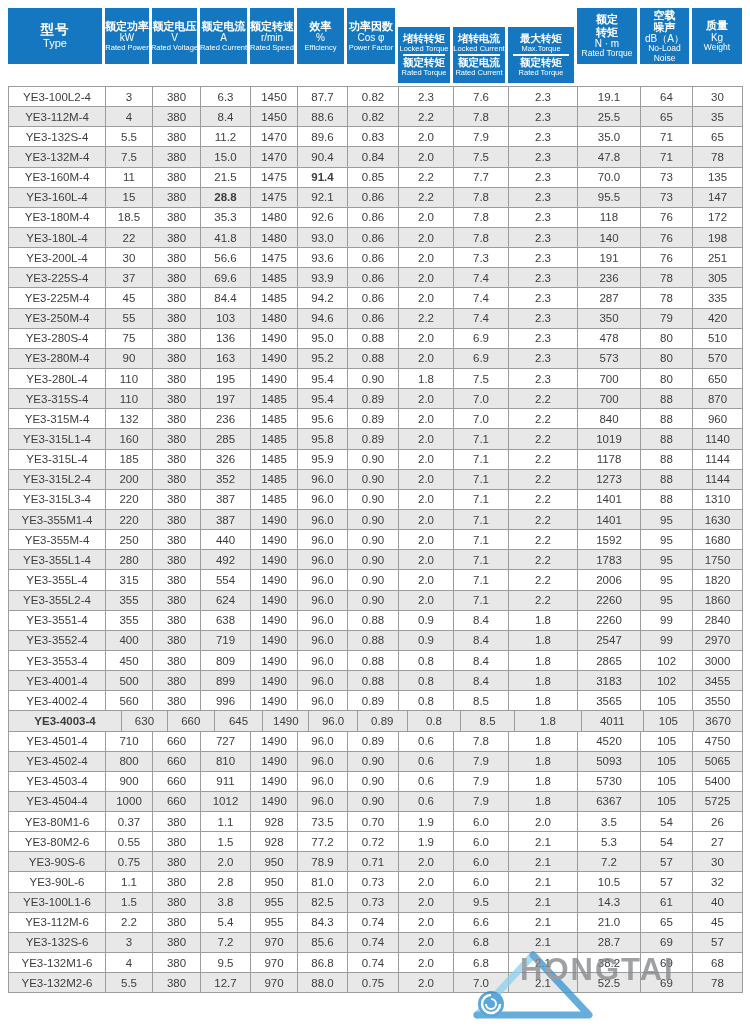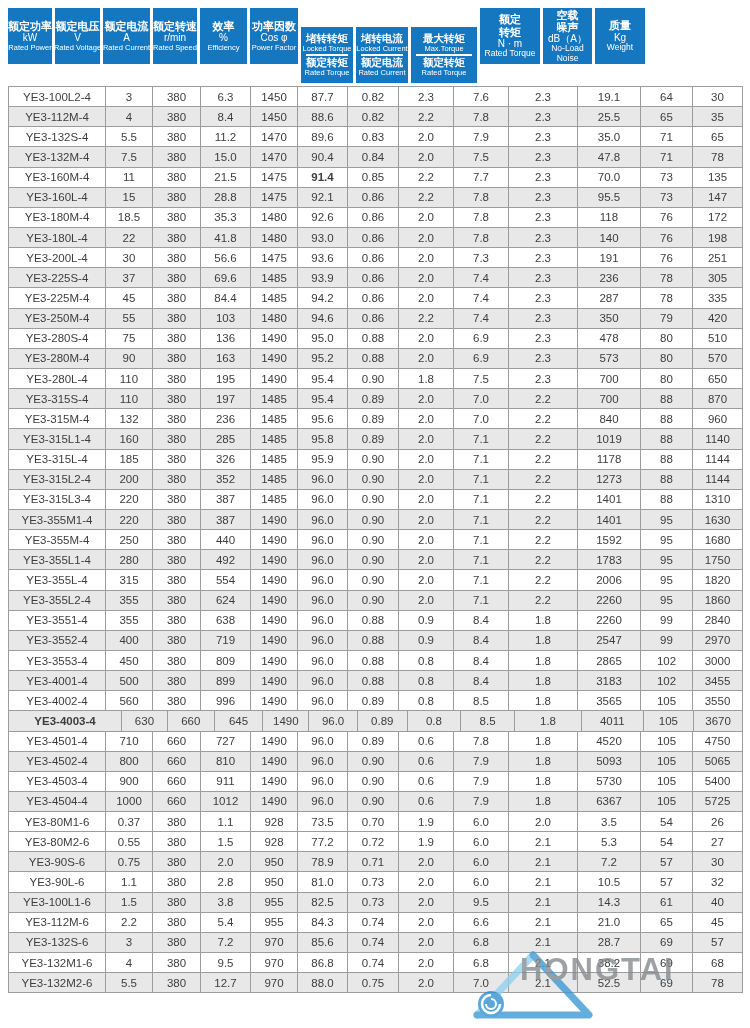--- a/index.html
+++ b/index.html
@@ -48,20 +48,24 @@
   .wm{position:absolute;left:468px;top:948px;width:270px;height:76px;opacity:.78;pointer-events:none;}
   .wm-logo{position:absolute;left:0;top:0;}
   .wm-en{position:absolute;left:52px;top:4px;font-size:31px;font-weight:bold;color:#85898d;letter-spacing:2px;white-space:nowrap;}
   .wm-zh{position:absolute;left:70px;top:34px;font-size:31px;font-weight:bold;color:#8a8e92;white-space:nowrap;}
 </style>
 </head>
 <body>
 
 <div class="sheet">
   <div class="thead" id="thead">
+      <div class="hcell" style="width: 97px;">
+        <span class="hl zh-lg">型号</span>
+        <span class="hl en-lg">Type</span>
+      </div>
       <div class="hcell" style="width: 47px;">
         <span class="hl zh">额定功率</span>
         <span class="hl unit">kW</span>
         <span class="hl en">Rated Power</span>
       </div>
       <div class="hcell" style="width: 48px;">
         <span class="hl zh">额定电压</span>
         <span class="hl unit">V</span>
         <span class="hl en">Rated Voltage</span>
       </div>
@@ -207,21 +211,21 @@
         <div class="cell" style="width: 55px;">7.7</div>
         <div class="cell" style="width: 69px;">2.3</div>
         <div class="cell" style="width: 63px;">70.0</div>
         <div class="cell" style="width: 52px;">73</div>
         <div class="cell" style="width: 50px;">135</div>
       </div>
       <div class="row">
         <div class="cell shade" style="width: 97px;">YE3-160L-4</div>
         <div class="cell shade" style="width: 47px;">15</div>
         <div class="cell shade" style="width: 48px;">380</div>
-        <div class="cell shade" style="width: 50px;">28.8</div>
+        <div class="cell shade" style="width: 50px; font-weight: bold;">28.8</div>
         <div class="cell shade" style="width: 47px;">1475</div>
         <div class="cell shade" style="width: 50px;">92.1</div>
         <div class="cell shade" style="width: 51px;">0.86</div>
         <div class="cell shade" style="width: 55px;">2.2</div>
         <div class="cell shade" style="width: 55px;">7.8</div>
         <div class="cell shade" style="width: 69px;">2.3</div>
         <div class="cell shade" style="width: 63px;">95.5</div>
         <div class="cell shade" style="width: 52px;">73</div>
         <div class="cell shade" style="width: 50px;">147</div>
       </div>

